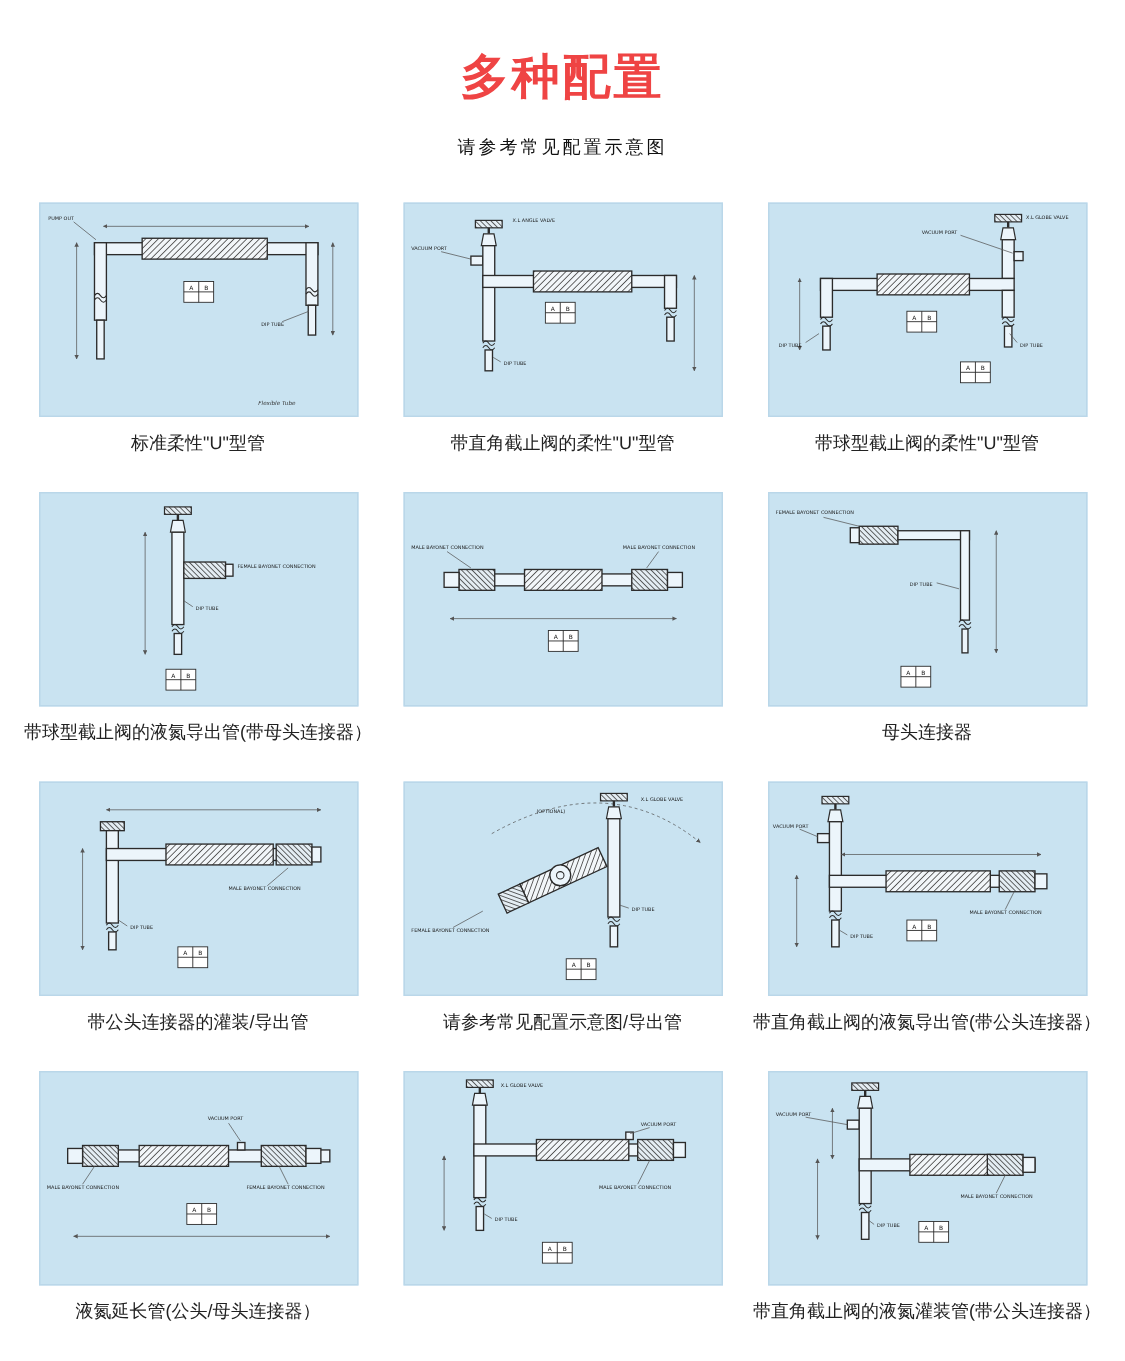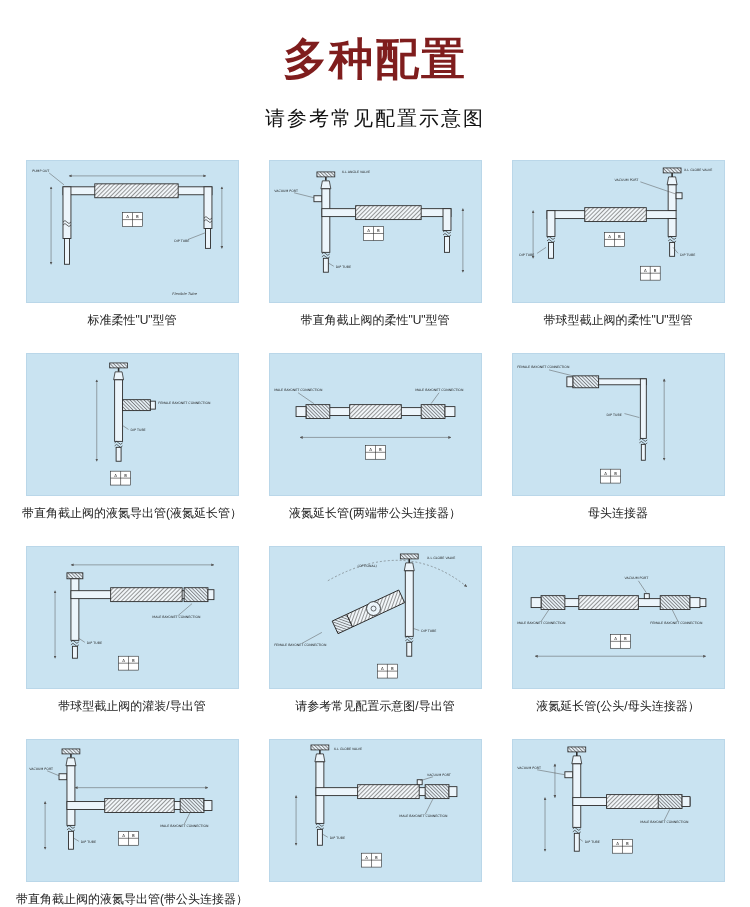--- a/index.html
+++ b/index.html
@@ -1,19 +1,19 @@
 <!DOCTYPE html>
 <html><head>
 <meta charset="utf-8">
 <style>
   html,body{margin:0;padding:0;background:#fff;font-family:"Liberation Sans","DejaVu Sans",sans-serif;}
   .page{width:750px;min-height:907px;margin:0 auto;background:#fff;}
   .header{text-align:center;padding-top:30px;}
-  .title{font-size:44px;font-weight:900;color:#7f1d1d;margin:0;letter-spacing:2px;}
-  .subtitle{font-size:20px;color:#111;margin-top:16px;letter-spacing:2px;font-family:Liberation Mono, monospace;}
+  .title{font-size:32px;font-weight:900;color:#ef4444;margin:0;letter-spacing:2px;}
+  .subtitle{font-size:12px;color:#111;margin-top:16px;letter-spacing:2px;font-family:Liberation Mono, monospace;}
   .grid{display:grid;grid-template-columns:repeat(3,213px);column-gap:30px;row-gap:24px;
         padding:28px 24px 30px;justify-content:center;}
   .panel{margin:0;display:flex;flex-direction:column;align-items:center;}
   .diagram{width:213px;height:143px;background:#c9e3f1;border:1px solid #bad7e9;box-sizing:border-box;}
   .diagram svg{display:block;width:100%;height:100%;}
   figcaption{font-size:12px;color:#222;margin-top:9px;white-space:nowrap;text-align:center;}
   svg text{font-family:"DejaVu Sans",sans-serif;font-size:4px;fill:#1a1a1a;}
   svg text.s{font-size:3.3px;}
   svg text.i{font-style:italic;font-size:3.8px;fill:#333;}
   .tb{fill:#ecf5fb;stroke:#2b2b2b;stroke-width:0.9;}
@@ -162,21 +162,21 @@
           <rect class="tb" x="124" y="47.5" width="5" height="8"></rect>
           <text x="132" y="50" class="s">FEMALE BAYONET CONNECTION</text>
           <text x="104" y="78" class="s">DIP TUBE</text>
           <path class="ln" d="M102 76 L96 72"></path>
           <line class="dim" x1="70" y1="26" x2="70" y2="108" marker-start="url(#arr)" marker-end="url(#arr)"></line>
           <use href="#tbl" x="84" y="118"></use>
           <text x="89" y="123.8" text-anchor="middle">A</text>
           <text x="99" y="123.8" text-anchor="middle">B</text>
         </svg>
       </div>
-      <figcaption>带直角截止阀的液氮导出管(液氮延长管）</figcaption>
+      <figcaption>带球型截止阀的液氮导出管(带母头连接器）</figcaption>
     </figure>
 
     <figure class="panel">
       <div class="diagram">
         <svg viewBox="0 0 212 142">
           <rect class="tb" x="30" y="54" width="152" height="8"></rect>
           <rect class="br" x="80" y="51" width="52" height="14"></rect>
           <rect class="cnx" x="36" y="51" width="24" height="14"></rect>
           <rect class="cnx" x="152" y="51" width="24" height="14"></rect>
           <rect class="tb" x="26" y="53" width="10" height="10"></rect>
@@ -184,21 +184,20 @@
           <text x="4" y="37" class="s">MALE BAYONET CONNECTION</text>
           <path class="ln" d="M28 39 L44 50"></path>
           <text x="146" y="37" class="s">MALE BAYONET CONNECTION</text>
           <path class="ln" d="M170 39 L162 50"></path>
           <line class="dim" x1="30" y1="84" x2="182" y2="84" marker-start="url(#arr)" marker-end="url(#arr)"></line>
           <use href="#tbl" x="96" y="92"></use>
           <text x="101" y="97.8" text-anchor="middle">A</text>
           <text x="111" y="97.8" text-anchor="middle">B</text>
         </svg>
       </div>
-      <figcaption>液氮延长管(两端带公头连接器）</figcaption>
     </figure>
 
     <figure class="panel">
       <div class="diagram">
         <svg viewBox="0 0 212 142">
           <rect class="cnx" x="60" y="22" width="26" height="12"></rect>
           <rect class="tb" x="54" y="23" width="6" height="10"></rect>
           <rect class="tb" x="86" y="25" width="48" height="6"></rect>
           <rect class="tb" x="128" y="25" width="6" height="60"></rect>
           <use href="#brk" x="127" y="85"></use>
@@ -231,21 +230,21 @@
           <path class="ln" d="M152 69 L166 57"></path>
           <text x="60" y="98" class="s">DIP TUBE</text>
           <path class="ln" d="M58 96 L52 92"></path>
           <line class="dim" x1="44" y1="18" x2="188" y2="18" marker-start="url(#arr)" marker-end="url(#arr)"></line>
           <line class="dim" x1="28" y1="44" x2="28" y2="112" marker-start="url(#arr)" marker-end="url(#arr)"></line>
           <use href="#tbl" x="92" y="110"></use>
           <text x="97" y="115.8" text-anchor="middle">A</text>
           <text x="107" y="115.8" text-anchor="middle">B</text>
         </svg>
       </div>
-      <figcaption>带球型截止阀的灌装/导出管</figcaption>
+      <figcaption>带公头连接器的灌装/导出管</figcaption>
     </figure>
 
     <figure class="panel">
       <div class="diagram">
         <svg viewBox="0 0 212 142">
           <path class="ln" stroke-dasharray="2 2" d="M58 34 Q136 -10 198 40" marker-end="url(#arr)"></path>
           <text x="88" y="20" class="s">(OPTIONAL)</text>
           <text x="158" y="12" class="s">X.L GLOBE VALVE</text>
           <use href="#wheel" x="140" y="24"></use>
           <rect class="tb" x="136" y="24" width="8" height="66"></rect>
@@ -265,45 +264,20 @@
           <text x="113" y="123.8" text-anchor="middle">A</text>
           <text x="123" y="123.8" text-anchor="middle">B</text>
         </svg>
       </div>
       <figcaption>请参考常见配置示意图/导出管</figcaption>
     </figure>
 
     <figure class="panel">
       <div class="diagram">
         <svg viewBox="0 0 212 142">
-          <rect class="tb" x="22" y="52" width="172" height="8"></rect>
-          <rect class="br" x="66" y="49" width="60" height="14"></rect>
-          <rect class="cnx" x="28" y="49" width="24" height="14"></rect>
-          <rect class="cnx" x="148" y="49" width="30" height="14"></rect>
-          <rect class="tb" x="18" y="51" width="10" height="10"></rect>
-          <rect class="tb" x="178" y="51" width="10" height="10"></rect>
-          <rect class="tb" x="132" y="47" width="5" height="5"></rect>
-          <text x="112" y="32" class="s">VACUUM PORT</text>
-          <path class="ln" d="M126 34 L134 46"></path>
-          <text x="4" y="78" class="s">MALE BAYONET CONNECTION</text>
-          <path class="ln" d="M28 75 L36 63"></path>
-          <text x="138" y="78" class="s">FEMALE BAYONET CONNECTION</text>
-          <path class="ln" d="M166 75 L160 63"></path>
-          <use href="#tbl" x="98" y="88"></use>
-          <text x="103" y="93.8" text-anchor="middle">A</text>
-          <text x="113" y="93.8" text-anchor="middle">B</text>
-          <line class="dim" x1="22" y1="110" x2="194" y2="110" marker-start="url(#arr)" marker-end="url(#arr)"></line>
-        </svg>
-      </div>
-      <figcaption>液氮延长管(公头/母头连接器）</figcaption>
-    </figure>
-
-    <figure class="panel">
-      <div class="diagram">
-        <svg viewBox="0 0 212 142">
           <use href="#wheel" x="44" y="26"></use>
           <rect class="tb" x="32" y="34" width="8" height="6"></rect>
           <text x="2" y="30" class="s">VACUUM PORT</text>
           <path class="ln" d="M20 31 L32 36"></path>
           <rect class="tb" x="40" y="26" width="8" height="60"></rect>
           <use href="#brk" x="40" y="86"></use>
           <rect class="tb" x="41.5" y="92" width="5" height="18"></rect>
           <rect class="tb" x="40" y="62" width="142" height="8"></rect>
           <rect class="br" x="78" y="59" width="70" height="14"></rect>
           <rect class="cnx" x="154" y="59" width="24" height="14"></rect>
@@ -318,20 +292,45 @@
           <text x="97" y="97.8" text-anchor="middle">A</text>
           <text x="107" y="97.8" text-anchor="middle">B</text>
         </svg>
       </div>
       <figcaption>带直角截止阀的液氮导出管(带公头连接器）</figcaption>
     </figure>
 
     <figure class="panel">
       <div class="diagram">
         <svg viewBox="0 0 212 142">
+          <rect class="tb" x="22" y="52" width="172" height="8"></rect>
+          <rect class="br" x="66" y="49" width="60" height="14"></rect>
+          <rect class="cnx" x="28" y="49" width="24" height="14"></rect>
+          <rect class="cnx" x="148" y="49" width="30" height="14"></rect>
+          <rect class="tb" x="18" y="51" width="10" height="10"></rect>
+          <rect class="tb" x="178" y="51" width="10" height="10"></rect>
+          <rect class="tb" x="132" y="47" width="5" height="5"></rect>
+          <text x="112" y="32" class="s">VACUUM PORT</text>
+          <path class="ln" d="M126 34 L134 46"></path>
+          <text x="4" y="78" class="s">MALE BAYONET CONNECTION</text>
+          <path class="ln" d="M28 75 L36 63"></path>
+          <text x="138" y="78" class="s">FEMALE BAYONET CONNECTION</text>
+          <path class="ln" d="M166 75 L160 63"></path>
+          <use href="#tbl" x="98" y="88"></use>
+          <text x="103" y="93.8" text-anchor="middle">A</text>
+          <text x="113" y="93.8" text-anchor="middle">B</text>
+          <line class="dim" x1="22" y1="110" x2="194" y2="110" marker-start="url(#arr)" marker-end="url(#arr)"></line>
+        </svg>
+      </div>
+      <figcaption>液氮延长管(公头/母头连接器）</figcaption>
+    </figure>
+
+    <figure class="panel">
+      <div class="diagram">
+        <svg viewBox="0 0 212 142">
           <text x="64" y="10" class="s">X.L GLOBE VALVE</text>
           <use href="#wheel" x="50" y="22"></use>
           <rect class="tb" x="46" y="22" width="8" height="62"></rect>
           <use href="#brk" x="46" y="84"></use>
           <rect class="tb" x="47.5" y="90" width="5" height="16"></rect>
           <rect class="tb" x="46" y="48" width="136" height="8"></rect>
           <rect class="br" x="88" y="45" width="62" height="14"></rect>
           <rect class="cnx" x="156" y="45" width="24" height="14"></rect>
           <rect class="tb" x="180" y="47" width="8" height="10"></rect>
           <rect class="tb" x="148" y="40" width="5" height="5"></rect>
@@ -367,16 +366,17 @@
           <path class="ln" d="M152 81 L158 69"></path>
           <text x="72" y="104" class="s">DIP TUBE</text>
           <path class="ln" d="M70 102 L66 99"></path>
           <line class="dim" x1="32" y1="58" x2="32" y2="112" marker-start="url(#arr)" marker-end="url(#arr)"></line>
           <line class="dim" x1="42" y1="24" x2="42" y2="58" marker-start="url(#arr)" marker-end="url(#arr)"></line>
           <use href="#tbl" x="100" y="100"></use>
           <text x="105" y="105.8" text-anchor="middle">A</text>
           <text x="115" y="105.8" text-anchor="middle">B</text>
         </svg>
       </div>
+      <figcaption>带直角截止阀的液氮灌装管(带公头连接器）</figcaption>
     </figure>
 
   </div>
 </div>
 
 </body></html>

